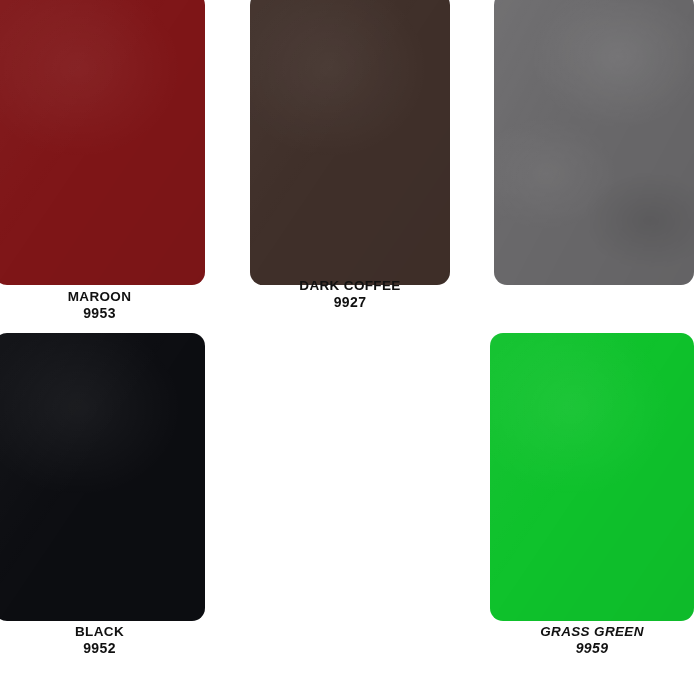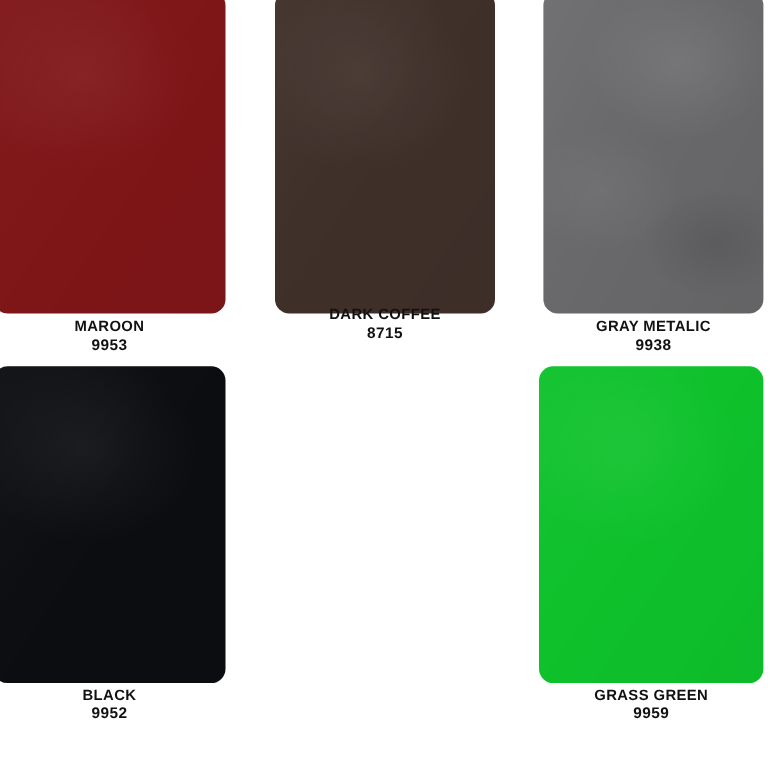--- a/index.html
+++ b/index.html
@@ -100,37 +100,33 @@
       <div class="swatch-chip finish-gloss" style="height: 293px; background: rgb(127, 22, 24); border-radius: 13px;"></div>
       <div class="swatch-caption" style="top: 297px;">
         <span class="swatch-name">MAROON</span>
         <span class="swatch-code">9953</span>
       </div>
     </div>
     <div class="swatch-cell" style="left: 250px; top: -8px; width: 200px; height: 339px;">
       <div class="swatch-chip finish-gloss" style="height: 293px; background: rgb(64, 48, 42); border-radius: 13px;"></div>
       <div class="swatch-caption" style="top: 286px;">
         <span class="swatch-name">DARK COFFEE</span>
-        <span class="swatch-code">8715</span>
+        <span class="swatch-code">9927</span>
       </div>
     </div>
     <div class="swatch-cell" style="left: 494px; top: -8px; width: 200px; height: 339px;">
       <div class="swatch-chip finish-metallic" style="height: 293px; background: rgb(106, 105, 107); border-radius: 13px;"></div>
-      <div class="swatch-caption" style="top: 297px;">
-        <span class="swatch-name">GRAY METALIC</span>
-        <span class="swatch-code">9938</span>
-      </div>
     </div>
     <div class="swatch-cell" style="left: -6px; top: 333px; width: 211px; height: 333px;">
       <div class="swatch-chip finish-gloss" style="height: 288px; background: rgb(13, 14, 18); border-radius: 13px;"></div>
       <div class="swatch-caption" style="top: 291px;">
         <span class="swatch-name">BLACK</span>
         <span class="swatch-code">9952</span>
       </div>
     </div>
-    <div class="swatch-cell" style="left: 490px; top: 333px; width: 204px; height: 333px;">
+    <div class="swatch-cell" style="left: 490px; top: 333px; width: 204px; height: 333px; font-style: italic;">
       <div class="swatch-chip finish-gloss" style="height: 288px; background: rgb(15, 194, 44); border-radius: 13px;"></div>
       <div class="swatch-caption" style="top: 291px;">
         <span class="swatch-name">GRASS GREEN</span>
         <span class="swatch-code">9959</span>
       </div>
     </div>
   </div>
 
 </body></html>

